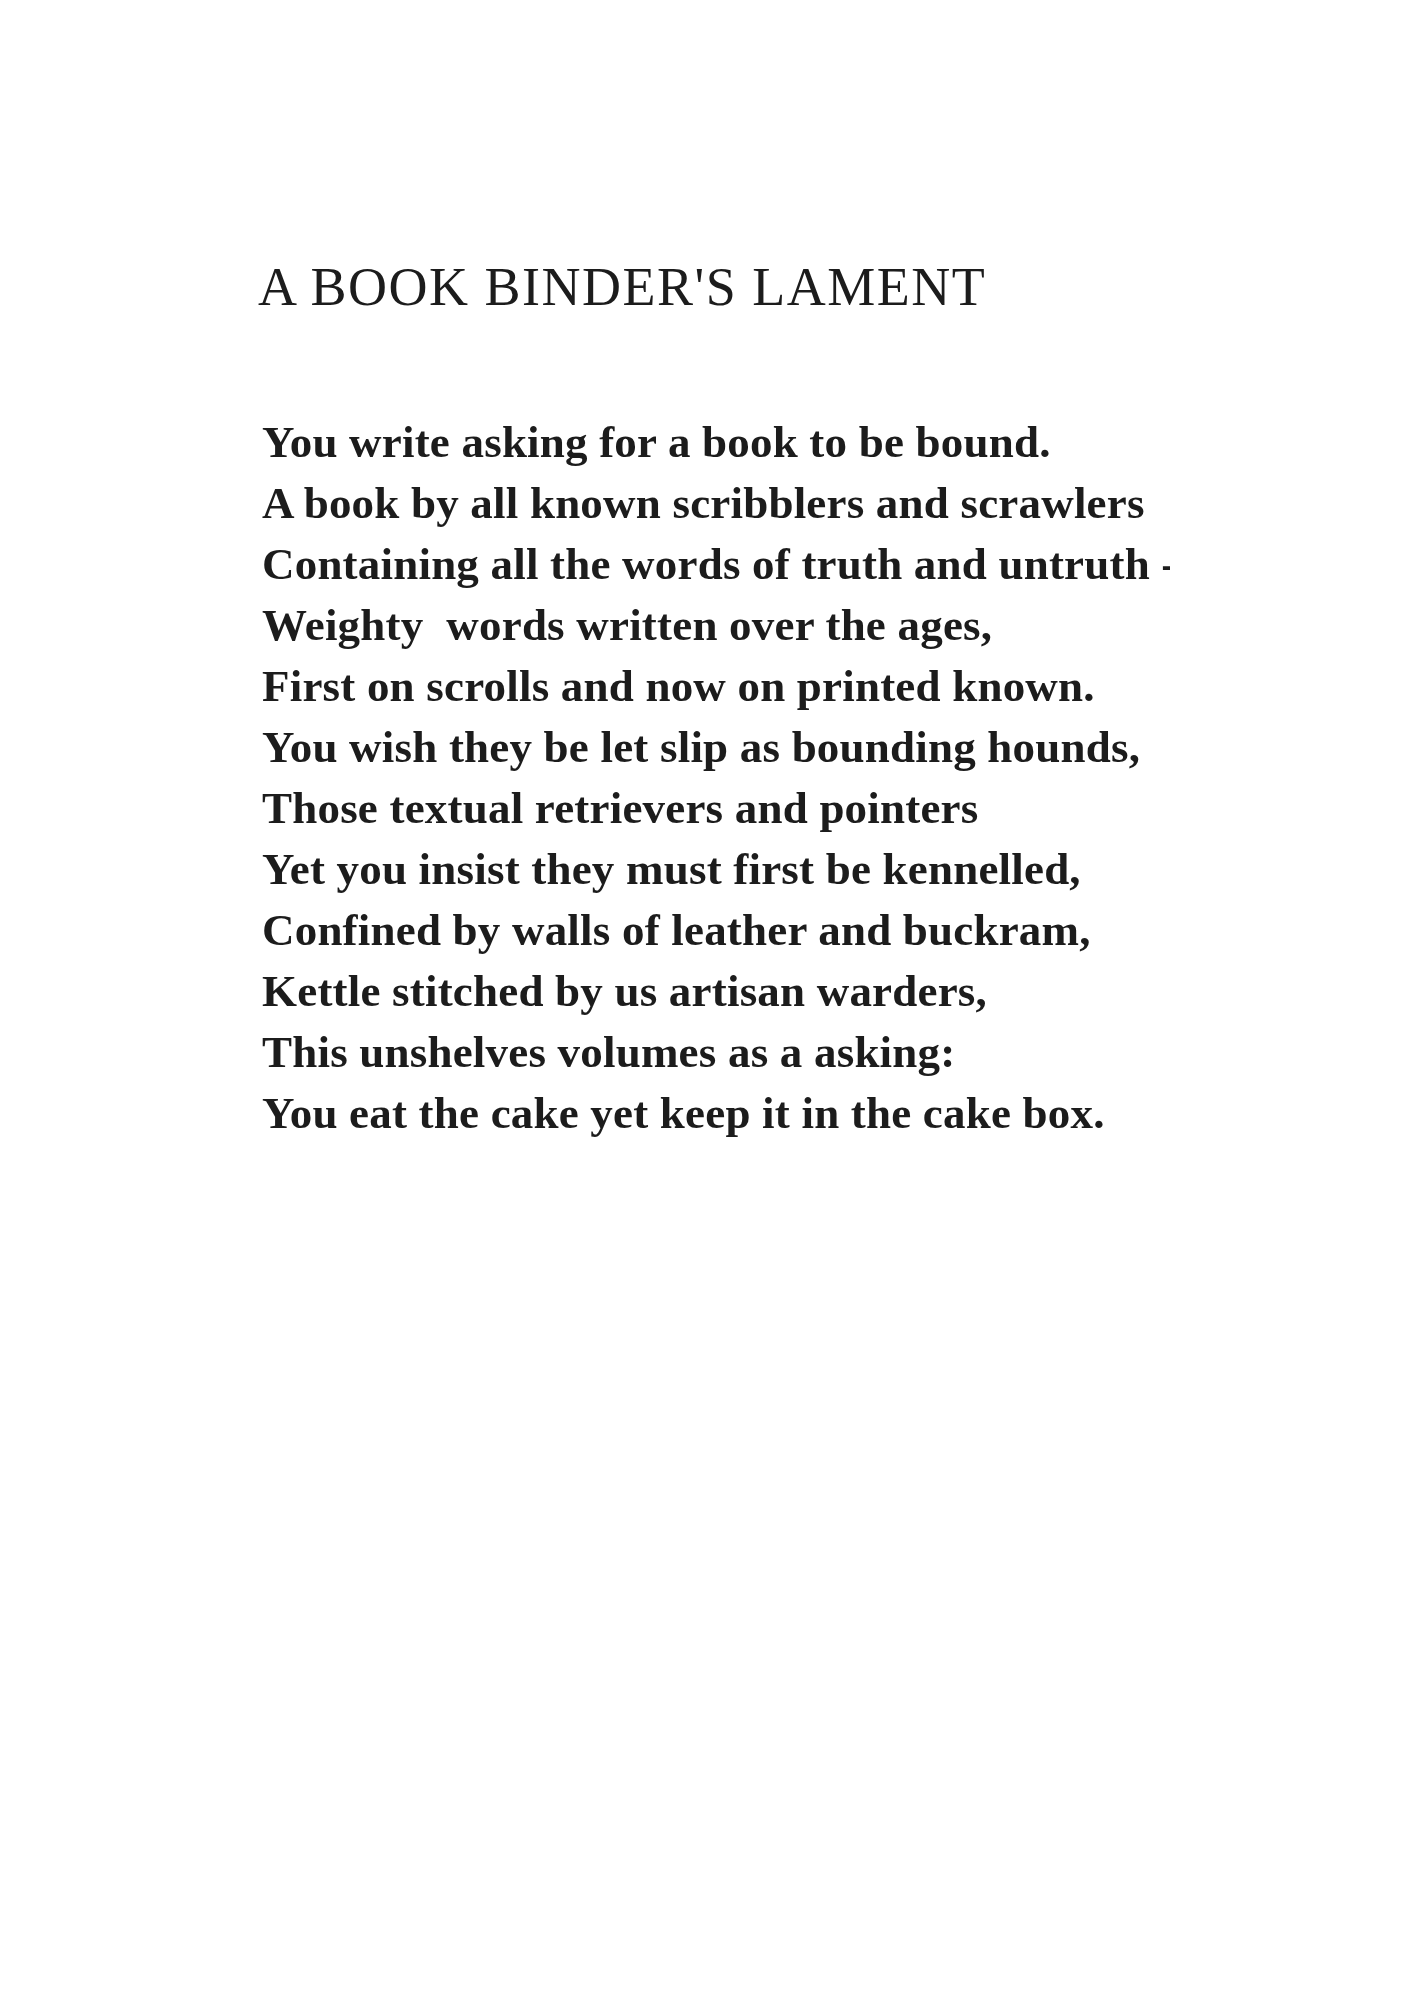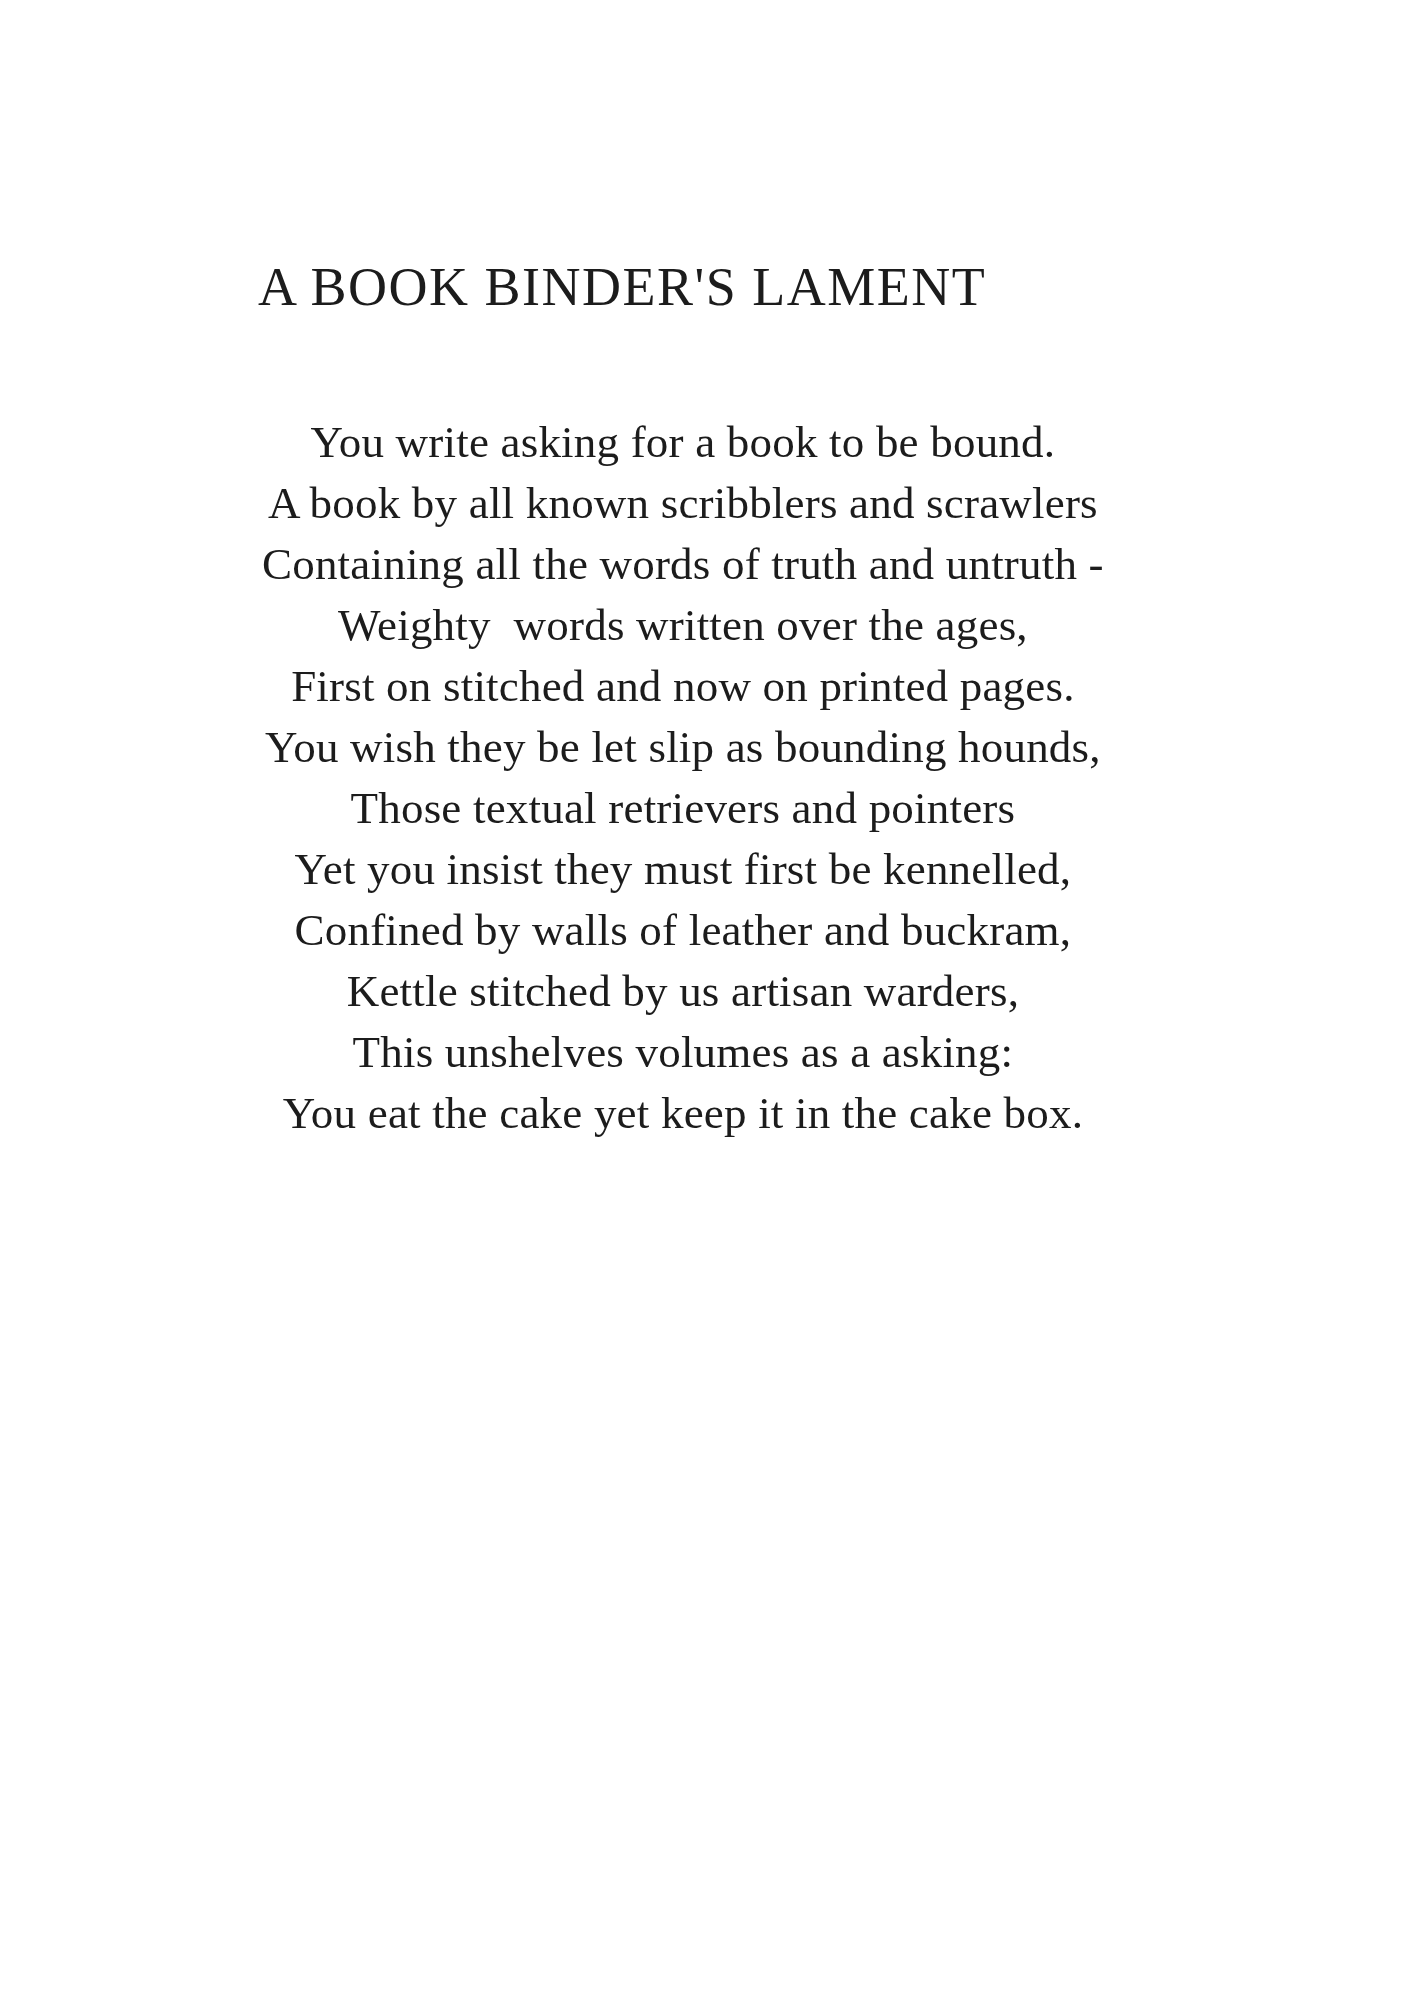--- a/index.html
+++ b/index.html
@@ -30,39 +30,38 @@
   .poem-body {
     position: absolute;
     left: 262px;
     top: 412px;
     margin: 0;
   }
   .poem-line {
     margin: 0;
     padding: 0;
     font-size: 45px;
-    font-weight: 400;
+    font-weight: 700;
     line-height: 61px;
     letter-spacing: 0.2px;
     white-space: pre; 
-    text-align: center;
   }
 </style>
 </head>
 <body>
 
 <div class="page">
   <h1 class="poem-title">A BOOK BINDER'S LAMENT</h1>
 
   <div class="poem-body">
     <p class="poem-line">You write asking for a book to be bound.</p>
     <p class="poem-line">A book by all known scribblers and scrawlers</p>
     <p class="poem-line">Containing all the words of truth and untruth -</p>
     <p class="poem-line">Weighty  words written over the ages,</p>
-    <p class="poem-line">First on stitched and now on printed pages.</p>
+    <p class="poem-line">First on scrolls and now on printed known.</p>
     <p class="poem-line">You wish they be let slip as bounding hounds,</p>
     <p class="poem-line">Those textual retrievers and pointers</p>
     <p class="poem-line">Yet you insist they must first be kennelled,</p>
     <p class="poem-line">Confined by walls of leather and buckram,</p>
     <p class="poem-line">Kettle stitched by us artisan warders,</p>
     <p class="poem-line">This unshelves volumes as a asking:</p>
     <p class="poem-line">You eat the cake yet keep it in the cake box.</p>
   </div>
 </div>
 

